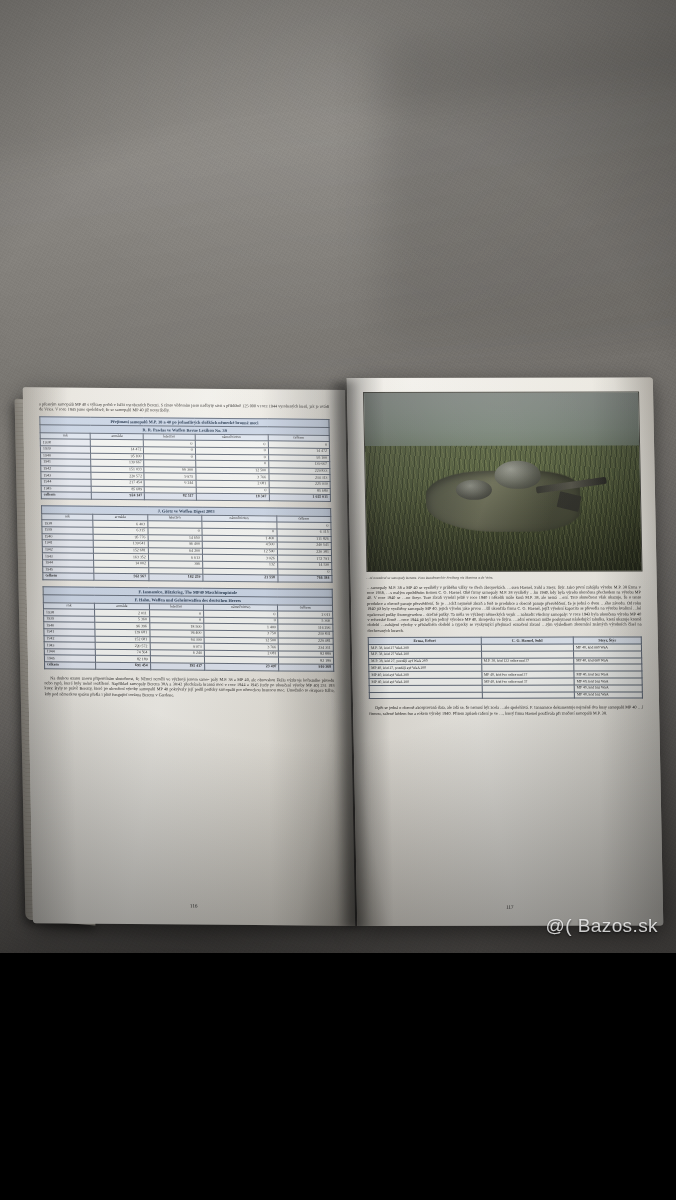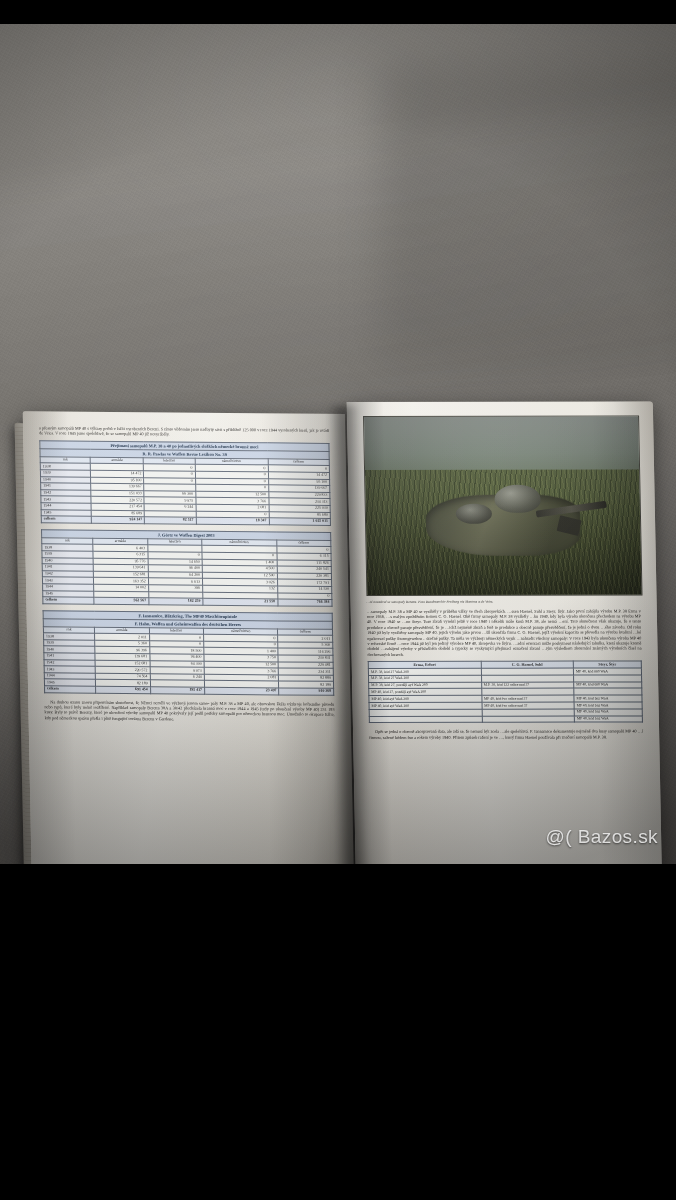--- a/index.html
+++ b/index.html
@@ -6,24 +6,23 @@
     margin: 0;
     padding: 0;
     background: #000;
   }
   body {
     font-family: "Liberation Serif", serif;
   }
   #scene {
     position: relative;
     width: 676px;
-    height: 840px;
+    height: 953px;
     overflow: hidden;
     background: #7d7a75;
-    margin-top: 24px;
   }
 
   
   .bg {
     position: absolute;
     inset: 0;
     background:
       radial-gradient(ellipse 70% 40% at 50% 8%, rgba(255,255,255,0.07), rgba(0,0,0,0) 70%),
       radial-gradient(ellipse 60% 35% at 30% 95%, rgba(0,0,0,0.28), rgba(0,0,0,0) 70%),
       linear-gradient(162deg, #8e8b86 0%, #86837e 18%, #7b7873 38%, #6f6c68 58%, #625f5c 78%, #55524f 100%);

